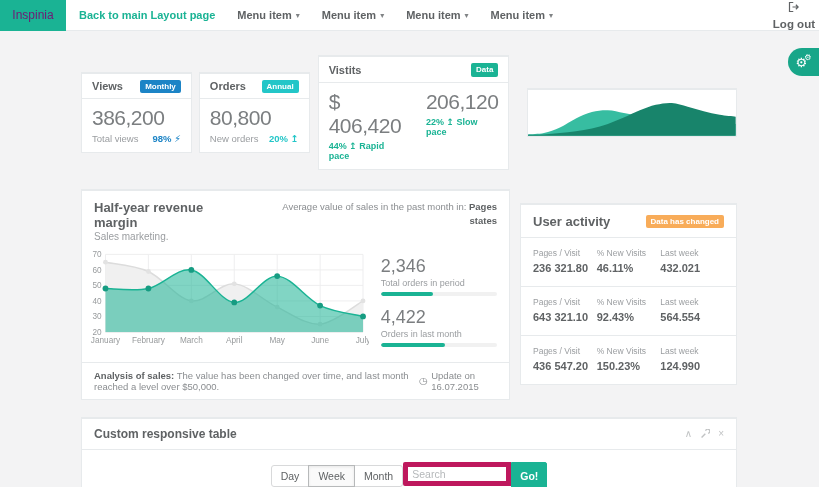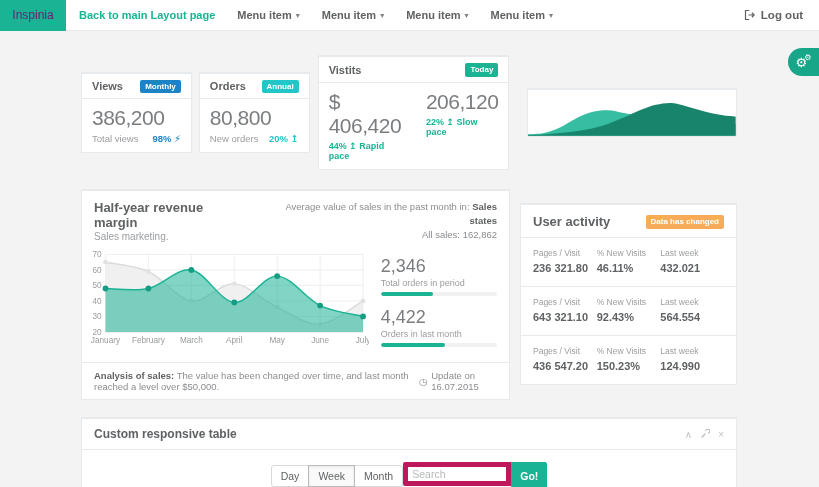--- a/index.html
+++ b/index.html
@@ -8,21 +8,21 @@
     font-family: "Liberation Sans","DejaVu Sans",sans-serif;
     background:#f3f3f4; color:#676a6c; font-size:11px;
     position:relative;
   }
   
   .topbar { height:31px; background:#fff; display:flex; align-items:center; border-bottom:1px solid #e7eaec; }
   .brand { width:66px; height:31px; background:#1ab394; color:#701a75; display:flex; align-items:center; justify-content:center; font-size:12px; }
   .back-link { margin-left:13px; color:#1ab394; font-weight:bold; font-size:11px; cursor:pointer; }
   .menu-item { margin-left:22px; font-size:11px; font-weight:bold; color:#5f6264; cursor:pointer; display:flex; align-items:center; gap:4px; }
   .caret { font-size:8px; color:#808385; }
-  .logout { margin-left:auto; margin-right:16px; display:flex; align-items:center; gap:5px; font-size:11.5px; font-weight:bold; color:#5f6264; cursor:pointer; }
+  .logout { margin-left:auto; margin-right:4px; display:flex; align-items:center; gap:5px; font-size:11.5px; font-weight:bold; color:#5f6264; cursor:pointer;flex-direction:column; }
   
   .theme-btn { position:absolute; right:0; top:48px; width:31px; height:28px; background:#18a689; border-radius:20px 0 0 20px; color:#fff; display:flex; align-items:center; justify-content:center; cursor:pointer; z-index:5; }
   .theme-btn .g1 { font-size:13px; line-height:1; }
   .theme-btn .g2 { font-size:8px; line-height:1; margin-left:-3px; margin-top:-9px; }
   
   .page { margin:24px 0 0 81px; width:656px; }
   .row { display:flex; align-items:center; }
   .panel { background:#fff; border:1px solid #e7eaec; border-top:2px solid #e7eaec; }
   .panel-title { display:flex; align-items:center; justify-content:space-between; padding:6px 10px 5px; border-bottom:1px solid #e7eaec; }
   .panel-title h3 { font-size:11px; font-weight:bold; color:#5f6264; }
@@ -151,21 +151,21 @@
         <div class="stat-foot">
           <span>New orders</span>
           <span class="metric m-info"><span>20%</span> <span>↥</span></span>
         </div>
       </div>
     </div>
 
     <div class="panel visits-card">
       <div class="panel-title">
         <h3>Vistits</h3>
-        <span class="badge badge-green">Today</span>
+        <span class="badge badge-green">Data</span>
       </div>
       <div class="visits-cols">
         <div>
           <div class="stat-value">$ 406,420</div>
           <div class="visits-sub"><span>44%</span> <span>↥</span> <span>Rapid pace</span></div>
         </div>
         <div>
           <div class="stat-value">206,120</div>
           <div class="visits-sub"><span>22%</span> <span>↥</span> <span>Slow pace</span></div>
         </div>
@@ -182,22 +182,21 @@
 
   <div class="row">
 
     <div class="panel revenue-panel">
       <div class="rev-head">
         <div>
           <h3>Half-year revenue margin</h3>
           <div class="rev-sub">Sales marketing.</div>
         </div>
         <div class="rev-note">
-          <div><span>Average value of sales in the past month in:</span> <b>Sales states</b></div>
-          <div>All sales: 162,862</div>
+          <div><span>Average value of sales in the past month in:</span> <b>Pages states</b></div>
         </div>
       </div>
       <div class="rev-body">
         <svg id="revenue-chart" width="288" height="96" viewBox="0 0 288 96">
             <line x1="16" y1="83" x2="282" y2="83" stroke="#ededee" stroke-width="1"></line>
             <line x1="16" y1="67" x2="282" y2="67" stroke="#ededee" stroke-width="1"></line>
             <line x1="16" y1="51" x2="282" y2="51" stroke="#ededee" stroke-width="1"></line>
             <line x1="16" y1="35" x2="282" y2="35" stroke="#ededee" stroke-width="1"></line>
             <line x1="16" y1="19" x2="282" y2="19" stroke="#ededee" stroke-width="1"></line>
             <line x1="16" y1="3" x2="282" y2="3" stroke="#ededee" stroke-width="1"></line>

